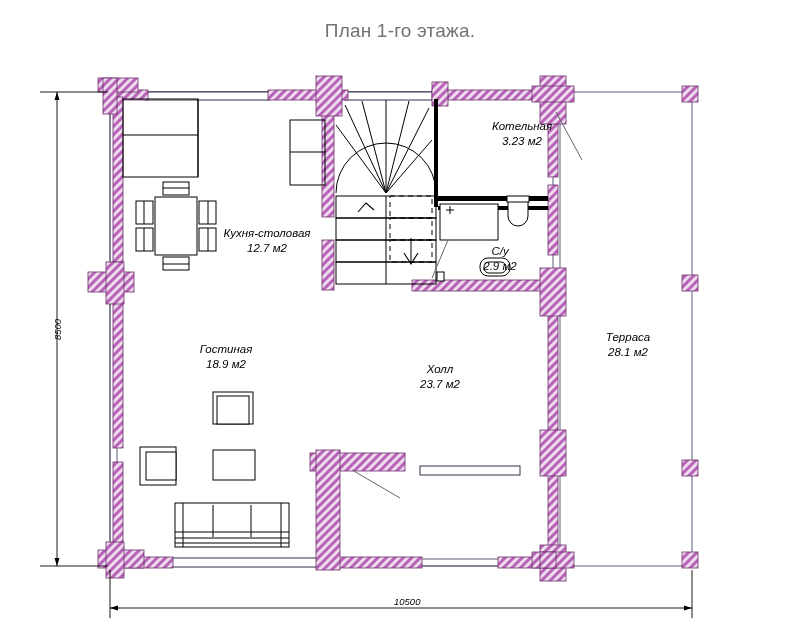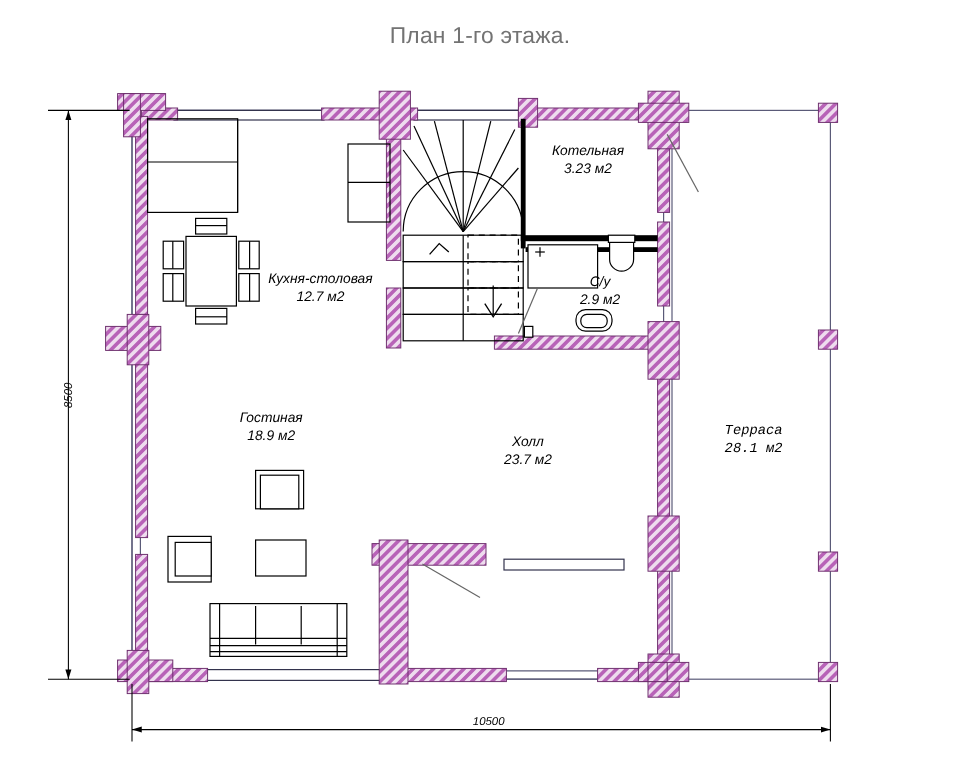--- a/index.html
+++ b/index.html
@@ -231,31 +231,31 @@
   <div class="rlabel" style="left:171px;top:342px;width:110px;">
     <span class="nm">Гостиная</span>
     <span class="ar">18.9 м2</span>
   </div>
 
   <div class="rlabel" style="left:385px;top:362px;width:110px;">
     <span class="nm">Холл</span>
     <span class="ar">23.7 м2</span>
   </div>
 
-  <div class="rlabel" style="left:435px;top:119px;width:110px;text-align:center;">
+  <div class="rlabel" style="left:467px;top:119px;width:110px;text-align:center;">
     <span class="nm">Котельная</span>
     <span class="ar">3.23 м2</span>
   </div>
 
-  <div class="rlabel" style="left:455px;top:228px;width:90px;">
+  <div class="rlabel" style="left:455px;top:244px;width:90px;">
     <span class="nm">С/у</span>
     <span class="ar">2.9 м2</span>
   </div>
 
-  <div class="rlabel" style="left:573px;top:352px;width:110px;font-family:Liberation Mono, monospace;">
+  <div class="rlabel" style="left:573px;top:330px;width:110px;">
     <span class="nm">Терраса</span>
     <span class="ar">28.1 м2</span>
   </div>
 
   <div class="dim vert" style="left:52px;top:340px;">8500</div>
 
   <div class="dim" style="left:394px;top:596px;">10500</div>
 
 </div>
 

